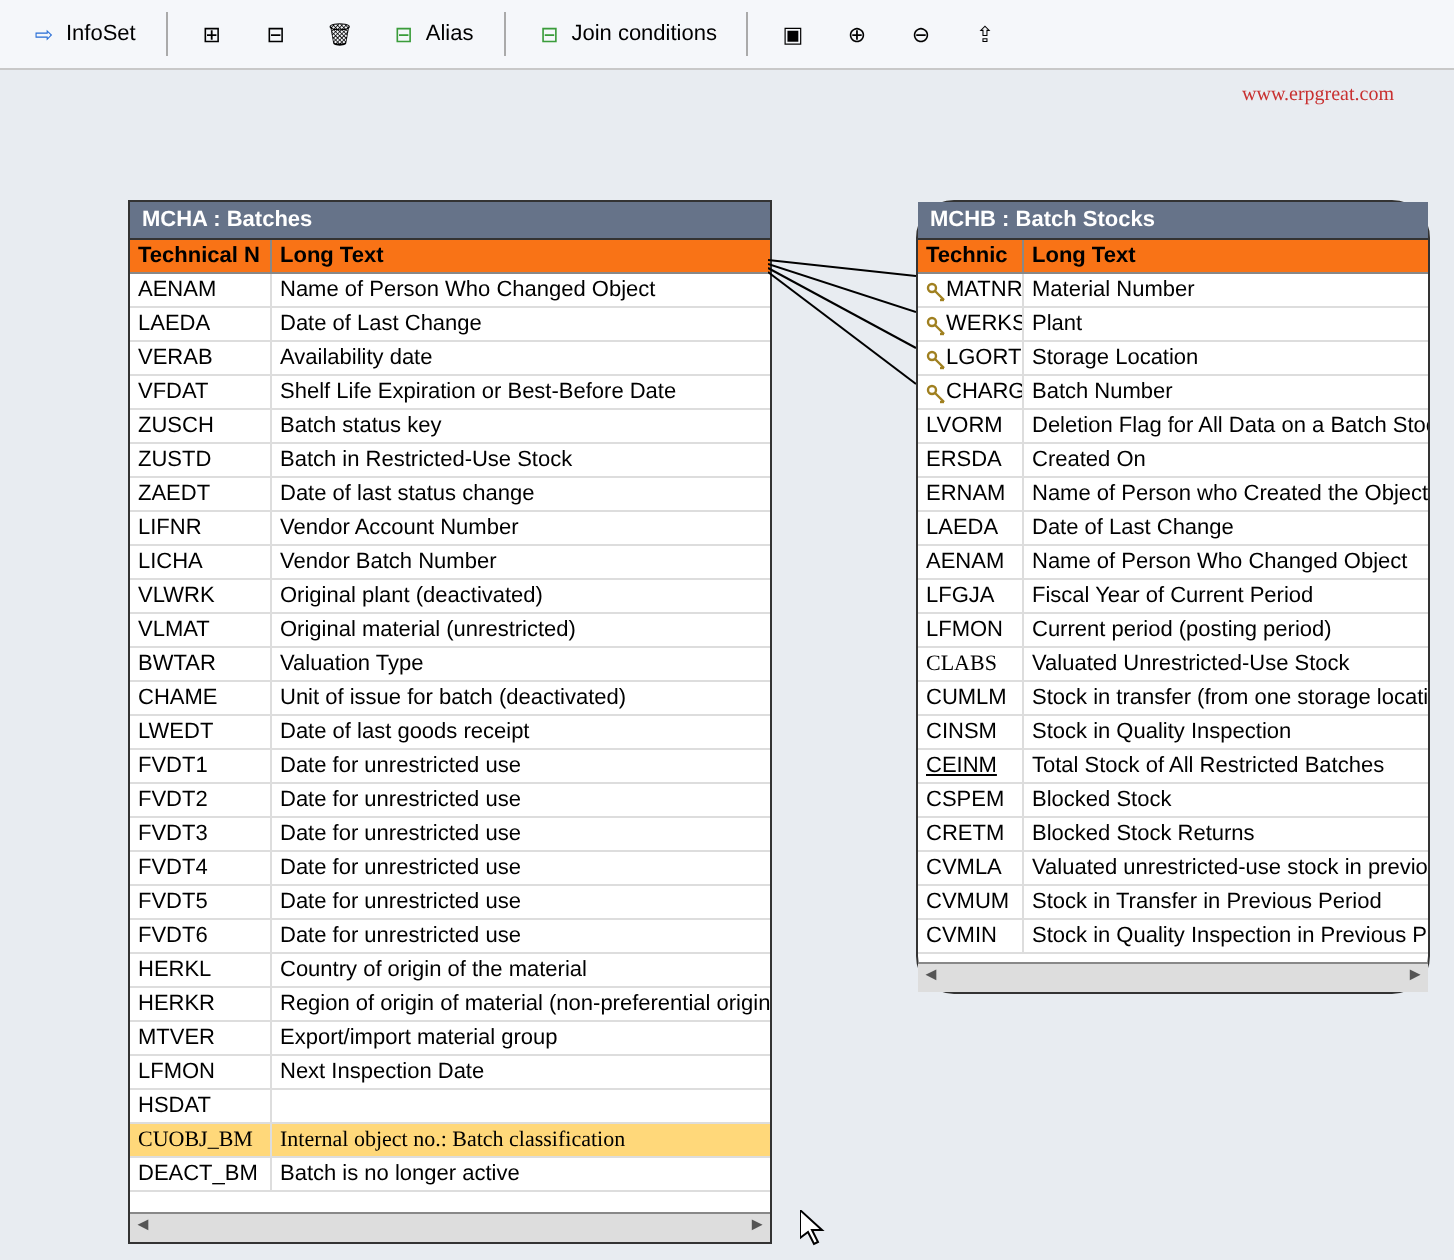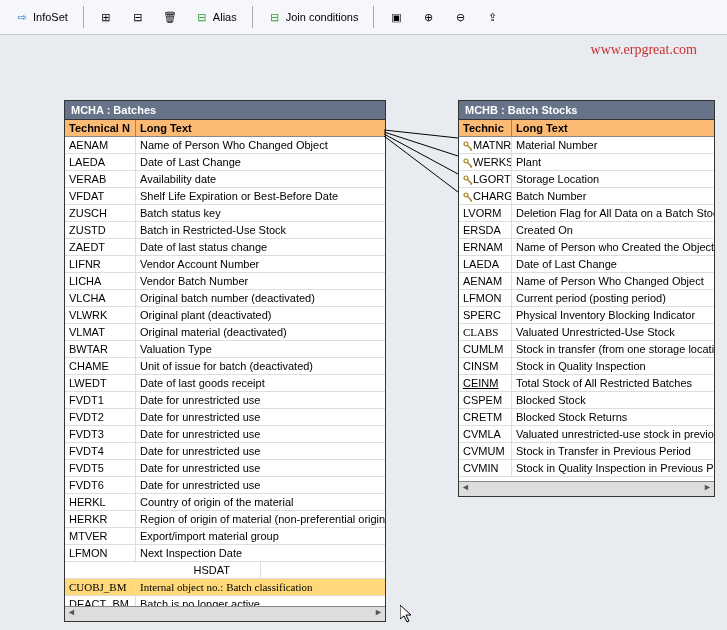--- a/index.html
+++ b/index.html
@@ -34,21 +34,21 @@
     width: 1px;
     height: 22px;
     background: #aaa;
     margin: 0 4px;
   }
   .watermark {
     position: absolute;
     top: 42px;
     right: 30px;
     color: #c83030;
-    font-size: 14px;
+    font-size: 10px;
     font-family: Georgia, serif;
   }
   .panel {
     position: absolute;
     border: 1px solid #333;
     background: #fff;
     font-size: 11px;
     display: flex;
     flex-direction: column;
   }
@@ -56,31 +56,32 @@
     left: 64px;
     top: 100px;
     width: 320px;
     height: 520px;
   }
   .panel-right {
     left: 458px;
     top: 100px;
     width: 255px;
     height: 395px;
+    border-radius: 19px;
   }
   .panel-title {
     background: #667389;
     color: #fff;
     font-weight: bold;
     padding: 3px 6px;
     border-bottom: 1px solid #333;
   }
   .panel-header {
     display: flex;
-    background: #fdba74;
+    background: #f97316;
     border-bottom: 1px solid #888;
     font-weight: bold;
   }
   .col-tech {
     width: 62px;
     padding: 2px 4px;
     border-right: 1px solid #888;
     overflow: hidden;
     white-space: nowrap;
   }
@@ -92,21 +93,20 @@
   }
   .rows {
     flex: 1;
     overflow-y: auto;
     overflow-x: hidden;
   }
   .row {
     display: flex;
     border-bottom: 1px solid #ddd;
     align-items: center;
-    justify-content: center;
   }
   .row.sel {
     background: #ffd87a;
     font-family: Liberation Serif, serif;
   }
   .row .col-tech {
     border-right: 1px solid #ddd;
     display:flex;
     align-items:center;
     gap:2px;
@@ -231,30 +231,26 @@
       </div>
       <div class="row">
         <div class="col-tech">LIFNR</div>
         <div class="col-long">Vendor Account Number</div>
       </div>
       <div class="row">
         <div class="col-tech">LICHA</div>
         <div class="col-long">Vendor Batch Number</div>
       </div>
       <div class="row">
-        <div class="col-tech">VLCHA</div>
-        <div class="col-long">Original batch number (deactivated)</div>
-      </div>
-      <div class="row">
         <div class="col-tech">VLWRK</div>
         <div class="col-long">Original plant  (deactivated)</div>
       </div>
       <div class="row">
         <div class="col-tech">VLMAT</div>
-        <div class="col-long">Original material   (deactivated)</div>
+        <div class="col-long">Original material   (unrestricted)</div>
       </div>
       <div class="row">
         <div class="col-tech">BWTAR</div>
         <div class="col-long">Valuation Type</div>
       </div>
       <div class="row">
         <div class="col-tech">CHAME</div>
         <div class="col-long">Unit of issue for batch (deactivated)</div>
       </div>
       <div class="row">
@@ -399,29 +395,29 @@
         <div class="col-long">Date of Last Change</div>
       </div>
       <div class="row">
         <div class="col-tech" style="width:44px;">
           <span>AENAM</span>
         </div>
         <div class="col-long">Name of Person Who Changed Object</div>
       </div>
       <div class="row">
         <div class="col-tech" style="width:44px;">
+          <span>LFGJA</span>
+        </div>
+        <div class="col-long">Fiscal Year of Current Period</div>
+      </div>
+      <div class="row">
+        <div class="col-tech" style="width:44px;">
           <span>LFMON</span>
         </div>
         <div class="col-long">Current period (posting period)</div>
-      </div>
-      <div class="row">
-        <div class="col-tech" style="width:44px;">
-          <span>SPERC</span>
-        </div>
-        <div class="col-long">Physical Inventory Blocking Indicator</div>
       </div>
       <div class="row">
         <div class="col-tech" style="width:44px;font-family:Liberation Serif, serif;">
           <span>CLABS</span>
         </div>
         <div class="col-long">Valuated Unrestricted-Use Stock</div>
       </div>
       <div class="row">
         <div class="col-tech" style="width:44px;">
           <span>CUMLM</span>

